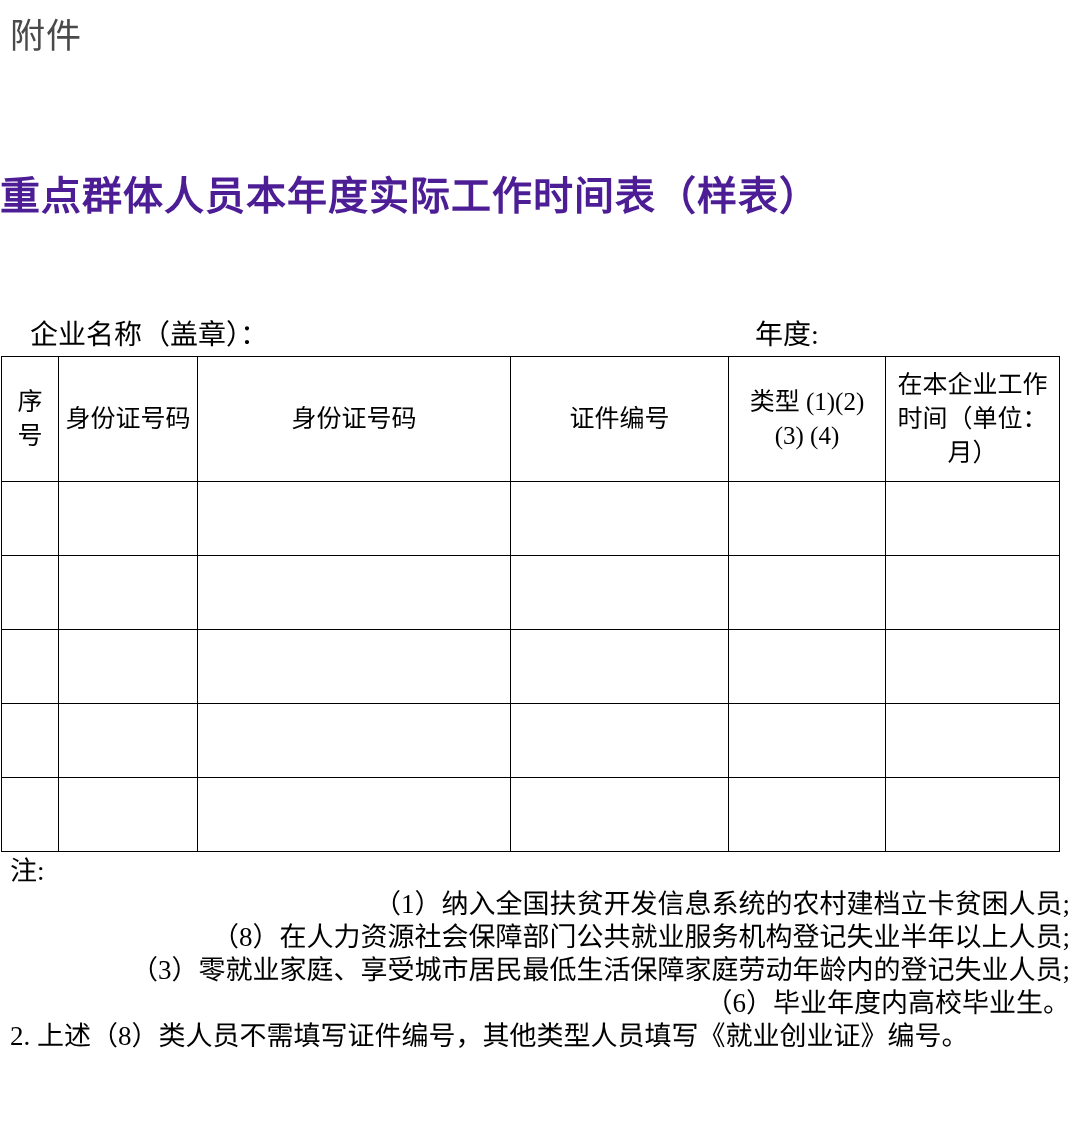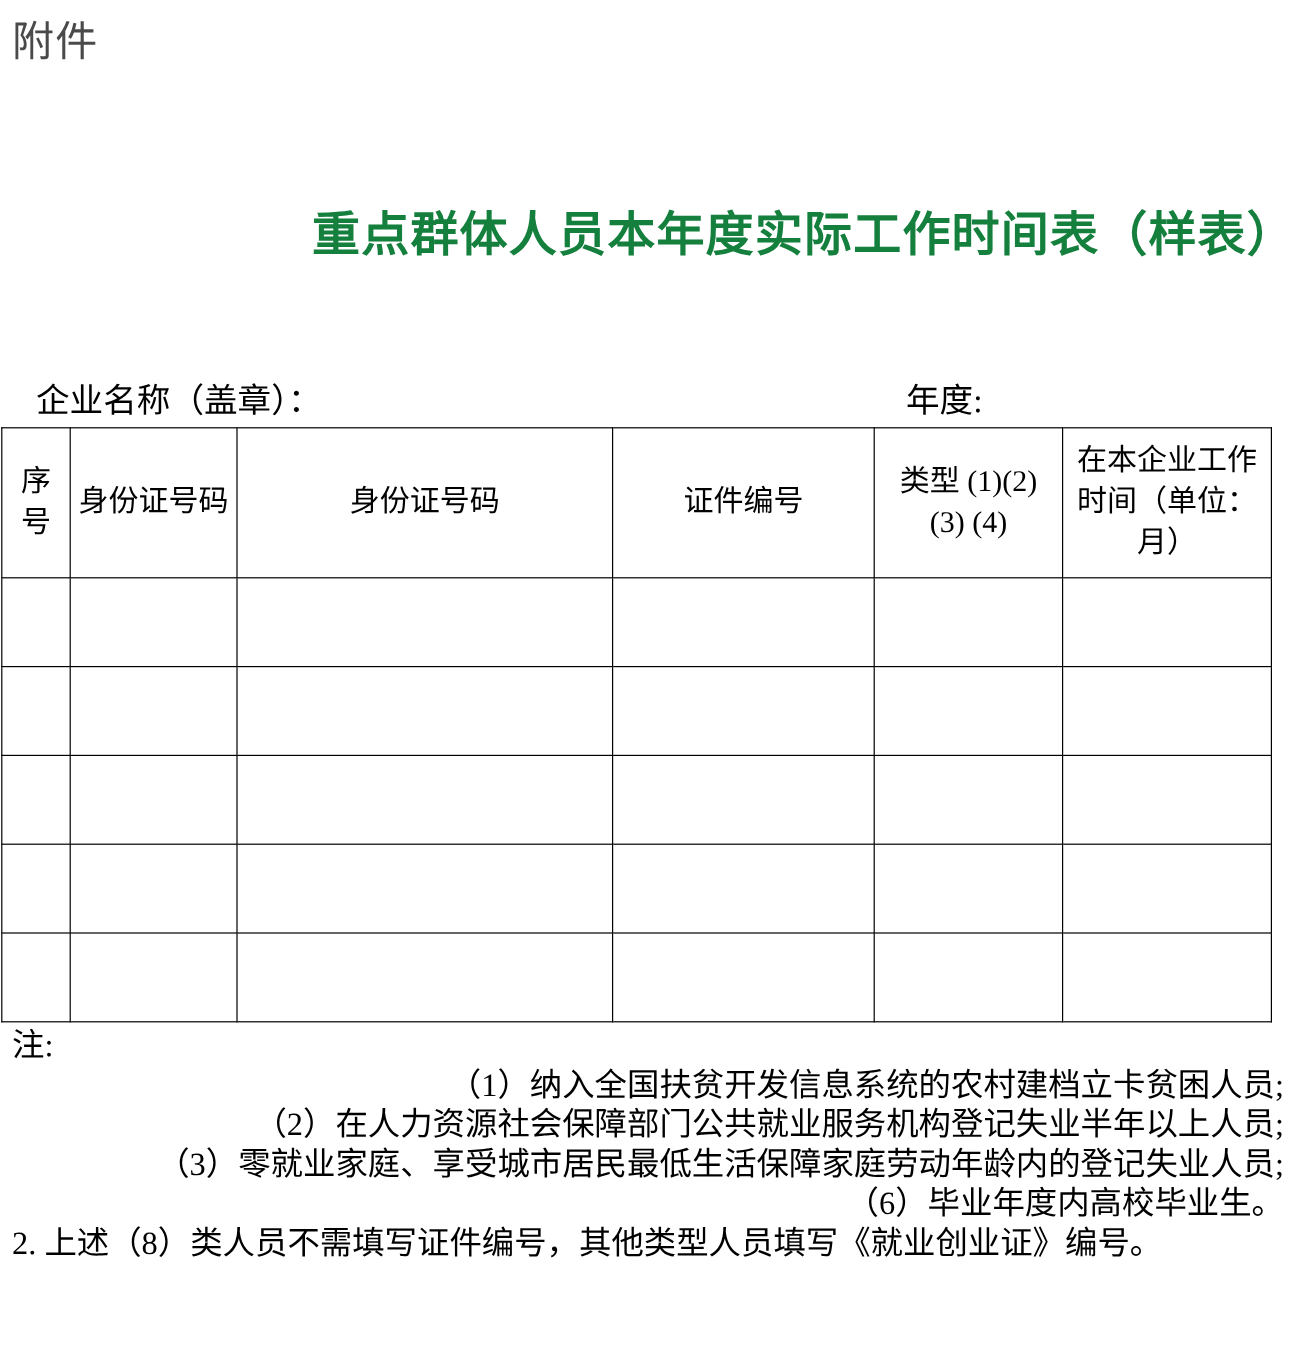--- a/index.html
+++ b/index.html
@@ -37,27 +37,27 @@
     color: #4a4a4a;
     white-space: nowrap;
   }
 
   
   .doc-title {
     position: absolute;
     left: 0;
     top: 168px;
     width: 1080px;
-    text-align: right;
+    text-align: left;
     font-family: "Liberation Sans", "DejaVu Sans", sans-serif;
     font-weight: 700;
     font-size: 40px;
     line-height: 56px;
     letter-spacing: 1px;
-    color: #15803d;
+    color: #4c1d95;
     white-space: nowrap;
   }
 
   
   .meta-row {
     position: absolute;
     left: 0;
     top: 316px;
     width: 1080px;
     height: 38px;
@@ -221,19 +221,19 @@
           <td class="cell-empty"></td>
           <td class="cell-empty"></td>
           <td class="cell-empty"></td>
         </tr>
       </tbody>
   </table>
 
   <div class="notes">
     <p class="note-line">注:</p>
     <p class="note-line indent-sub">（1）纳入全国扶贫开发信息系统的农村建档立卡贫困人员;</p>
-    <p class="note-line indent-sub">（2）在人力资源社会保障部门公共就业服务机构登记失业半年以上人员;</p>
+    <p class="note-line indent-sub">（8）在人力资源社会保障部门公共就业服务机构登记失业半年以上人员;</p>
     <p class="note-line indent-sub">（3）零就业家庭、享受城市居民最低生活保障家庭劳动年龄内的登记失业人员;</p>
     <p class="note-line indent-sub">（6）毕业年度内高校毕业生。</p>
     <p class="note-line">2. 上述（8）类人员不需填写证件编号，其他类型人员填写《就业创业证》编号。</p>
   </div>
 
 </div>
 
 </body></html>

